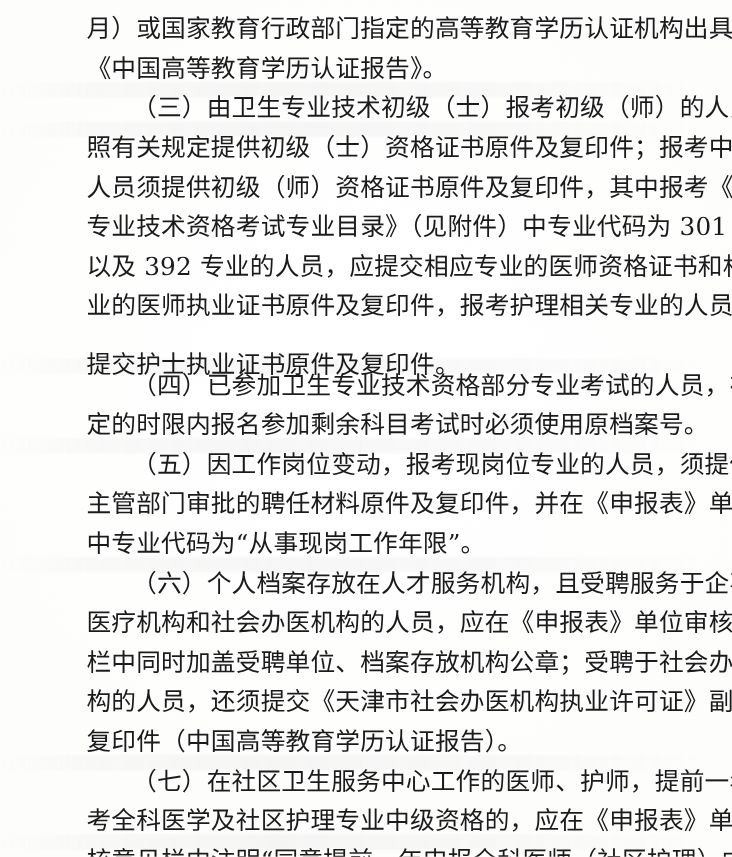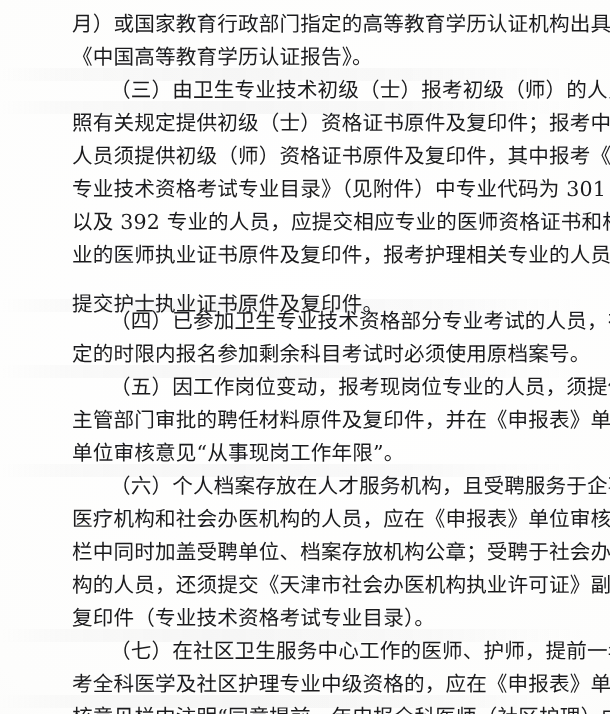--- a/index.html
+++ b/index.html
@@ -138,36 +138,36 @@
       <div class="line ragged" style="top: 338px; color: rgb(27, 27, 29);">
         <span class="inner">定的时限内报名参加剩余科目考试时必须使用原档案号。</span>
       </div>
       <div class="line indent" style="top: 371px; color: rgb(27, 27, 29);">
         <span class="inner">（五）因工作岗位变动，报考现岗位专业的人员，须提供由</span>
       </div>
       <div class="line" style="top: 404px; color: rgb(27, 27, 29);">
         <span class="inner">主管部门审批的聘任材料原件及复印件，并在《申报表》单位审</span>
       </div>
       <div class="line ragged" style="top: 437px; color: rgb(27, 27, 29);">
-        <span class="inner">单位审核意见“从事现岗工作年限”。</span>
+        <span class="inner">中专业代码为“从事现岗工作年限”。</span>
       </div>
       <div class="line indent" style="top: 470px; color: rgb(27, 27, 29);">
         <span class="inner">（六）个人档案存放在人才服务机构，且受聘服务于企事业</span>
       </div>
       <div class="line" style="top: 503px; color: rgb(27, 27, 29);">
         <span class="inner">医疗机构和社会办医机构的人员，应在《申报表》单位审核意见</span>
       </div>
       <div class="line" style="top: 536px; color: rgb(27, 27, 29);">
         <span class="inner">栏中同时加盖受聘单位、档案存放机构公章；受聘于社会办医机</span>
       </div>
       <div class="line" style="top: 569px; color: rgb(27, 27, 29);">
         <span class="inner">构的人员，还须提交《天津市社会办医机构执业许可证》副本及</span>
       </div>
       <div class="line ragged" style="top: 602px; color: rgb(27, 27, 29);">
-        <span class="inner">复印件（专业技术资格考试专业目录）。</span>
+        <span class="inner">复印件（中国高等教育学历认证报告）。</span>
       </div>
       <div class="line indent" style="top: 635px; color: rgb(27, 27, 29);">
         <span class="inner">（七）在社区卫生服务中心工作的医师、护师，提前一年报</span>
       </div>
       <div class="line" style="top: 668px; color: rgb(27, 27, 29);">
         <span class="inner">考全科医学及社区护理专业中级资格的，应在《申报表》单位审</span>
       </div>
       <div class="line ragged" style="top: 701px; color: rgb(27, 27, 29);">
         <span class="inner">核意见栏中注明“同意提前一年申报全科医师（社区护理）中级”。</span>
       </div>

